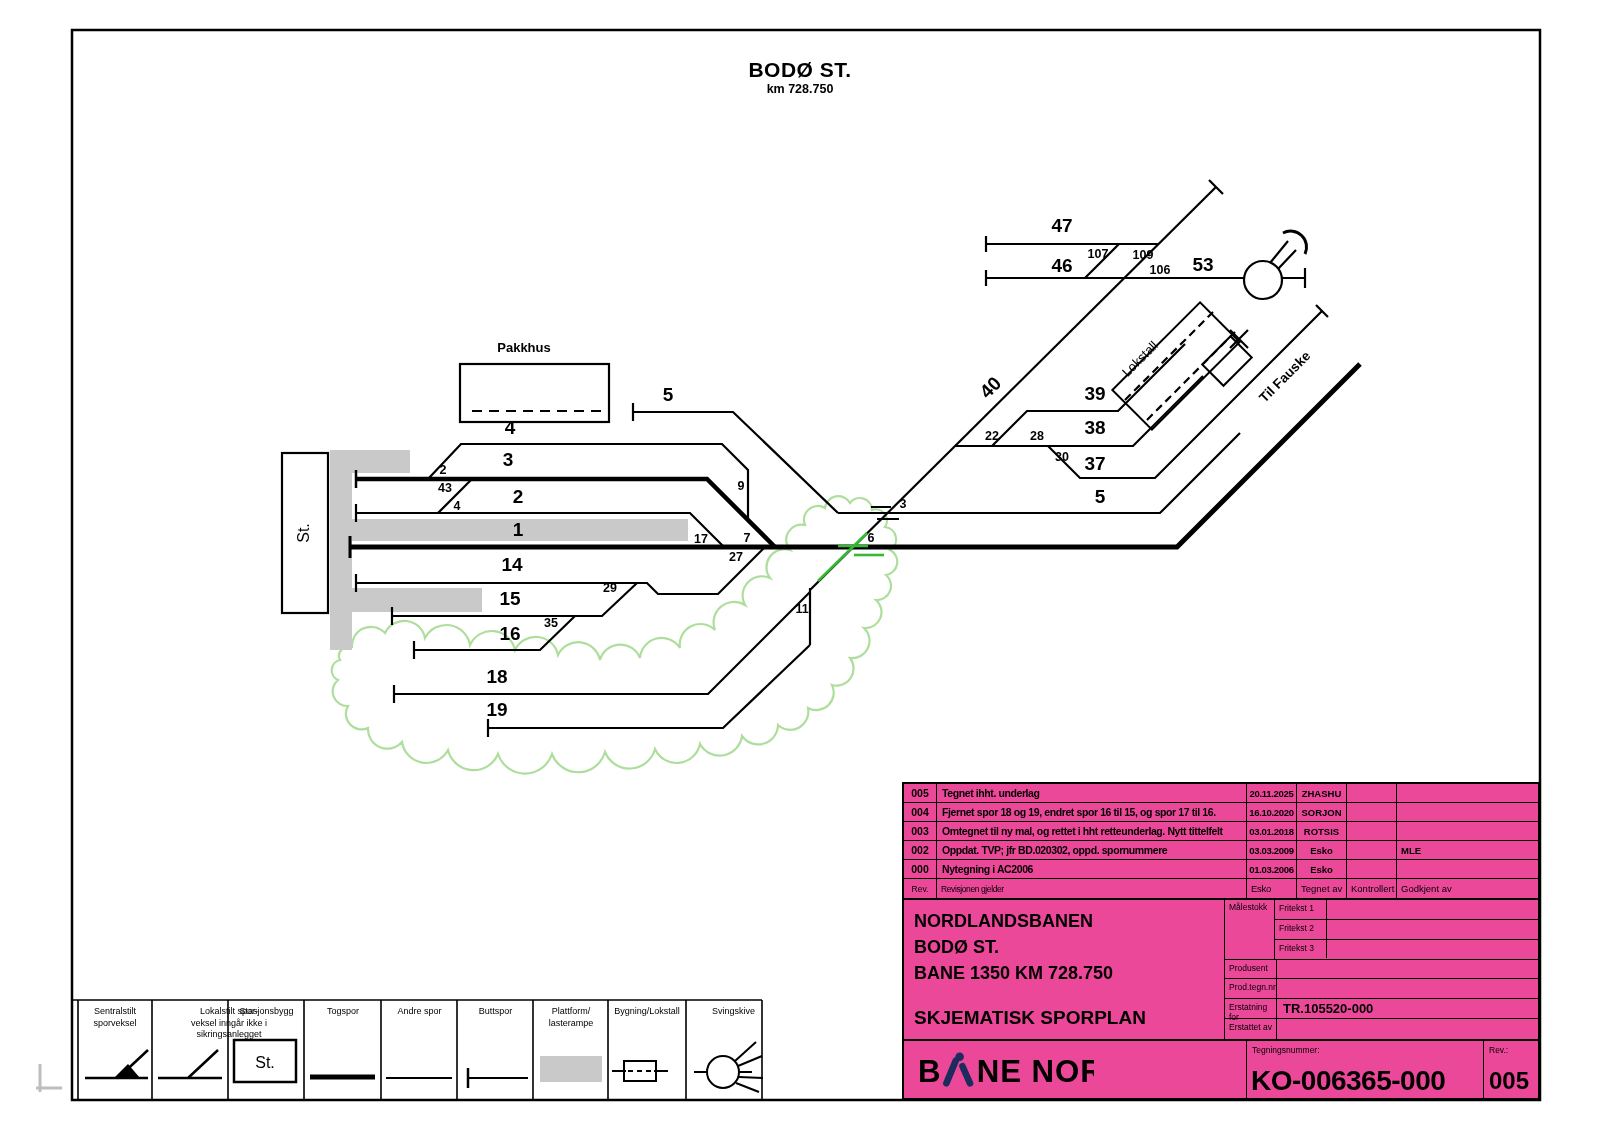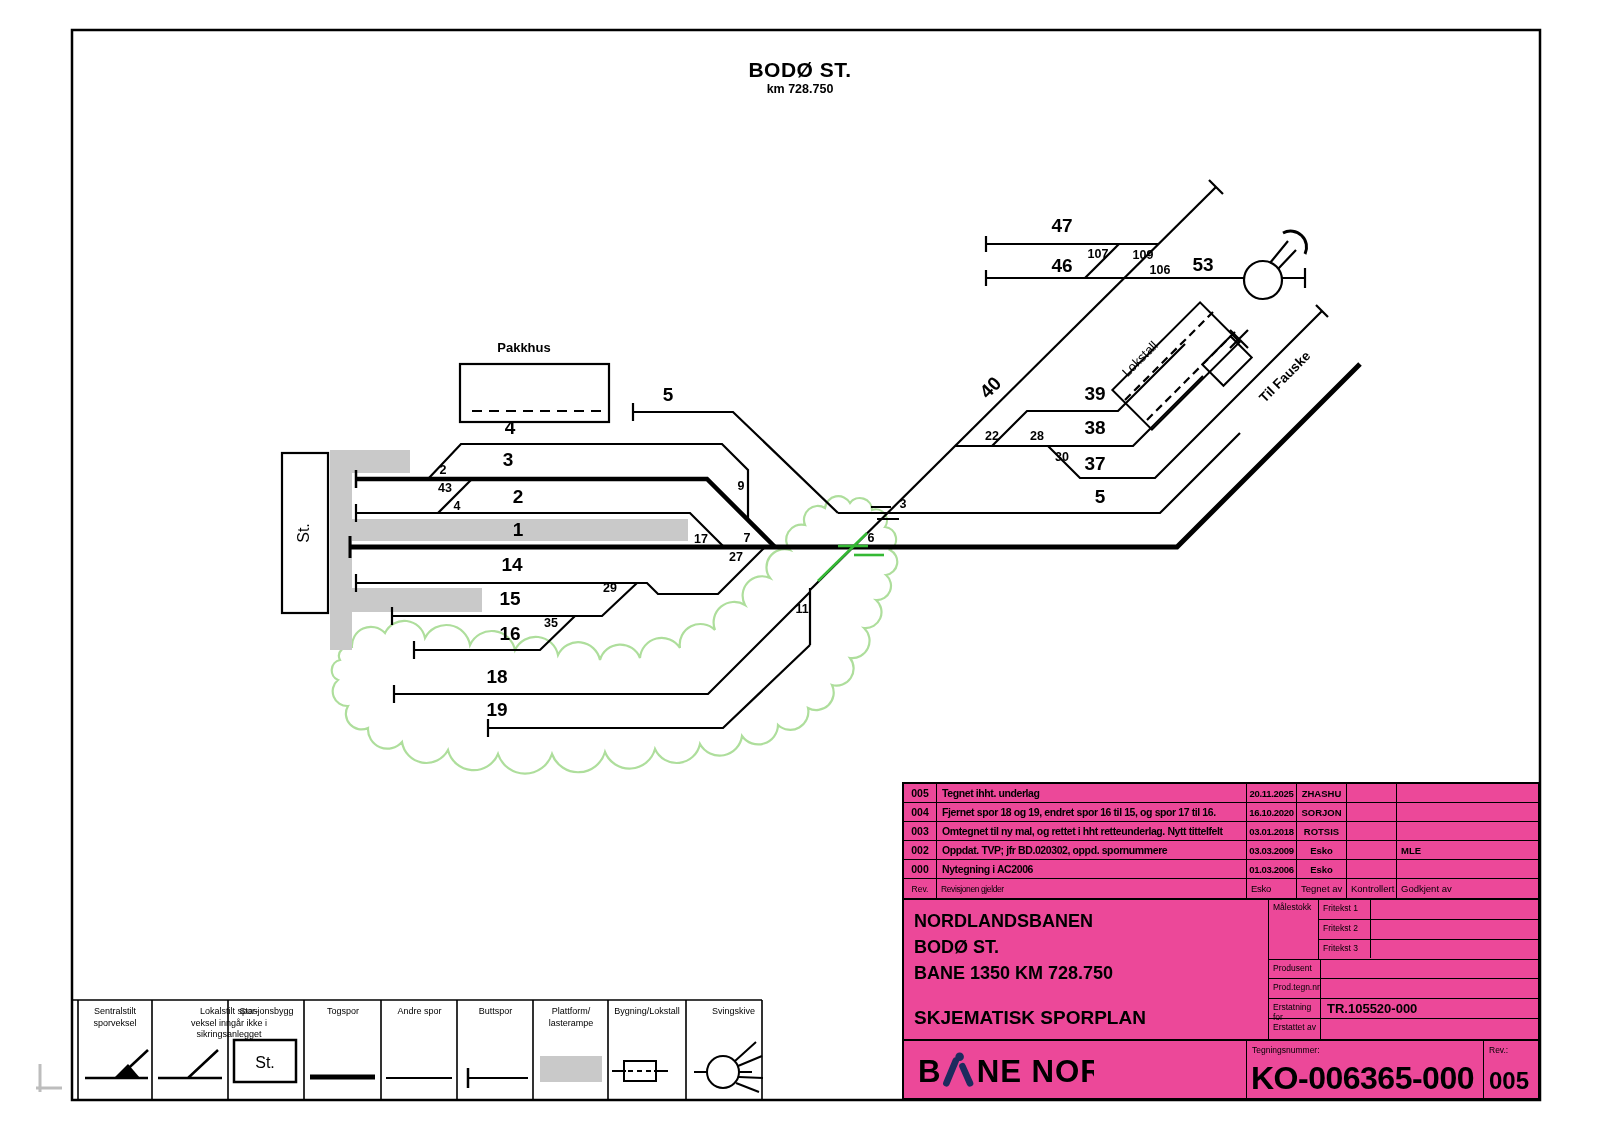--- a/index.html
+++ b/index.html
@@ -21,40 +21,40 @@
   .revrow .c-no{width:33px;justify-content:center;}
   .revrow .c-desc{width:310px;padding-left:5px;letter-spacing:-0.4px;}
   .revrow .c-date{width:50px;justify-content:center;font-size:9.5px;letter-spacing:-0.3px;}
   .revrow .c-drawn{width:50px;justify-content:center;font-size:9.5px;}
   .revrow .c-chk{width:50px;justify-content:center;font-size:9.5px;}
   .revrow .c-app{flex:1;border-right:none;justify-content:flex-start;padding-left:4px;font-size:9.5px;}
   .revhead{height:21px;font-weight:normal;font-size:8.5px;border-bottom:2px solid #000;}
   .revhead>div{align-items:center;}
   .revhead .c-desc,.revhead .c-date,.revhead .c-drawn,.revhead .c-chk{justify-content:flex-start;padding-left:4px;}
   .tb-main{display:flex;height:141px;border-bottom:2px solid #000;}
-  .tb-left{width:365px;border-right:1px solid #000;position:relative;padding:8px 0 0 10px;}
+  .tb-left{width:321px;border-right:1px solid #000;position:relative;padding:8px 0 0 10px;}
   .tb-left .l1{font-size:18px;font-weight:bold;line-height:26px;}
   .tb-left .doc{position:absolute;left:10px;bottom:10px;font-size:19px;font-weight:bold;}
   .tb-right{flex:1;display:flex;flex-direction:column;font-size:8.5px;}
   .fri{display:flex;height:60px;border-bottom:1px solid #000;}
   .fri .msk{width:50px;border-right:1px solid #000;padding:2px 0 0 4px;}
   .fri .fstack{flex:1;display:flex;flex-direction:column;}
   .fri .frow{flex:1;display:flex;border-bottom:1px solid #000;}
   .fri .frow:last-child{border-bottom:none;}
   .fri .frow .flab{width:52px;border-right:1px solid #000;padding:3px 0 0 4px;}
   .srow{display:flex;height:20px;border-bottom:1px solid #000;}
   .srow:last-child{border-bottom:none;}
   .srow .slab{width:52px;border-right:1px solid #000;padding:3px 0 0 4px;}
   .srow .sval{flex:1;display:flex;align-items:center;padding-left:6px;font-size:13px;font-weight:bold;}
   .tb-bottom{display:flex;height:60px;}
   .cell-logo{width:343px;border-right:1px solid #000;display:flex;align-items:center;padding-left:14px;}
   .cell-dnr{width:237px;border-right:1px solid #000;position:relative;}
   .cell-rev{flex:1;position:relative;}
   .mini{font-size:8.5px;position:absolute;left:5px;top:4px;}
-  .dnr{position:absolute;left:4px;bottom:4px;font-size:32px;font-weight:bold;letter-spacing:-0.5px;white-space:nowrap;}
+  .dnr{position:absolute;left:4px;bottom:4px;font-size:28px;font-weight:bold;letter-spacing:-0.5px;white-space:nowrap;}
   .revbig{position:absolute;left:5px;bottom:6px;font-size:24px;font-weight:bold;}
   
   .legend-label{position:absolute;top:1006px;font-size:9px;line-height:1.3;text-align:center;
                 white-space:pre-line;}
 </style>
 </head>
 <body>
 
 <div class="canvas">
 

